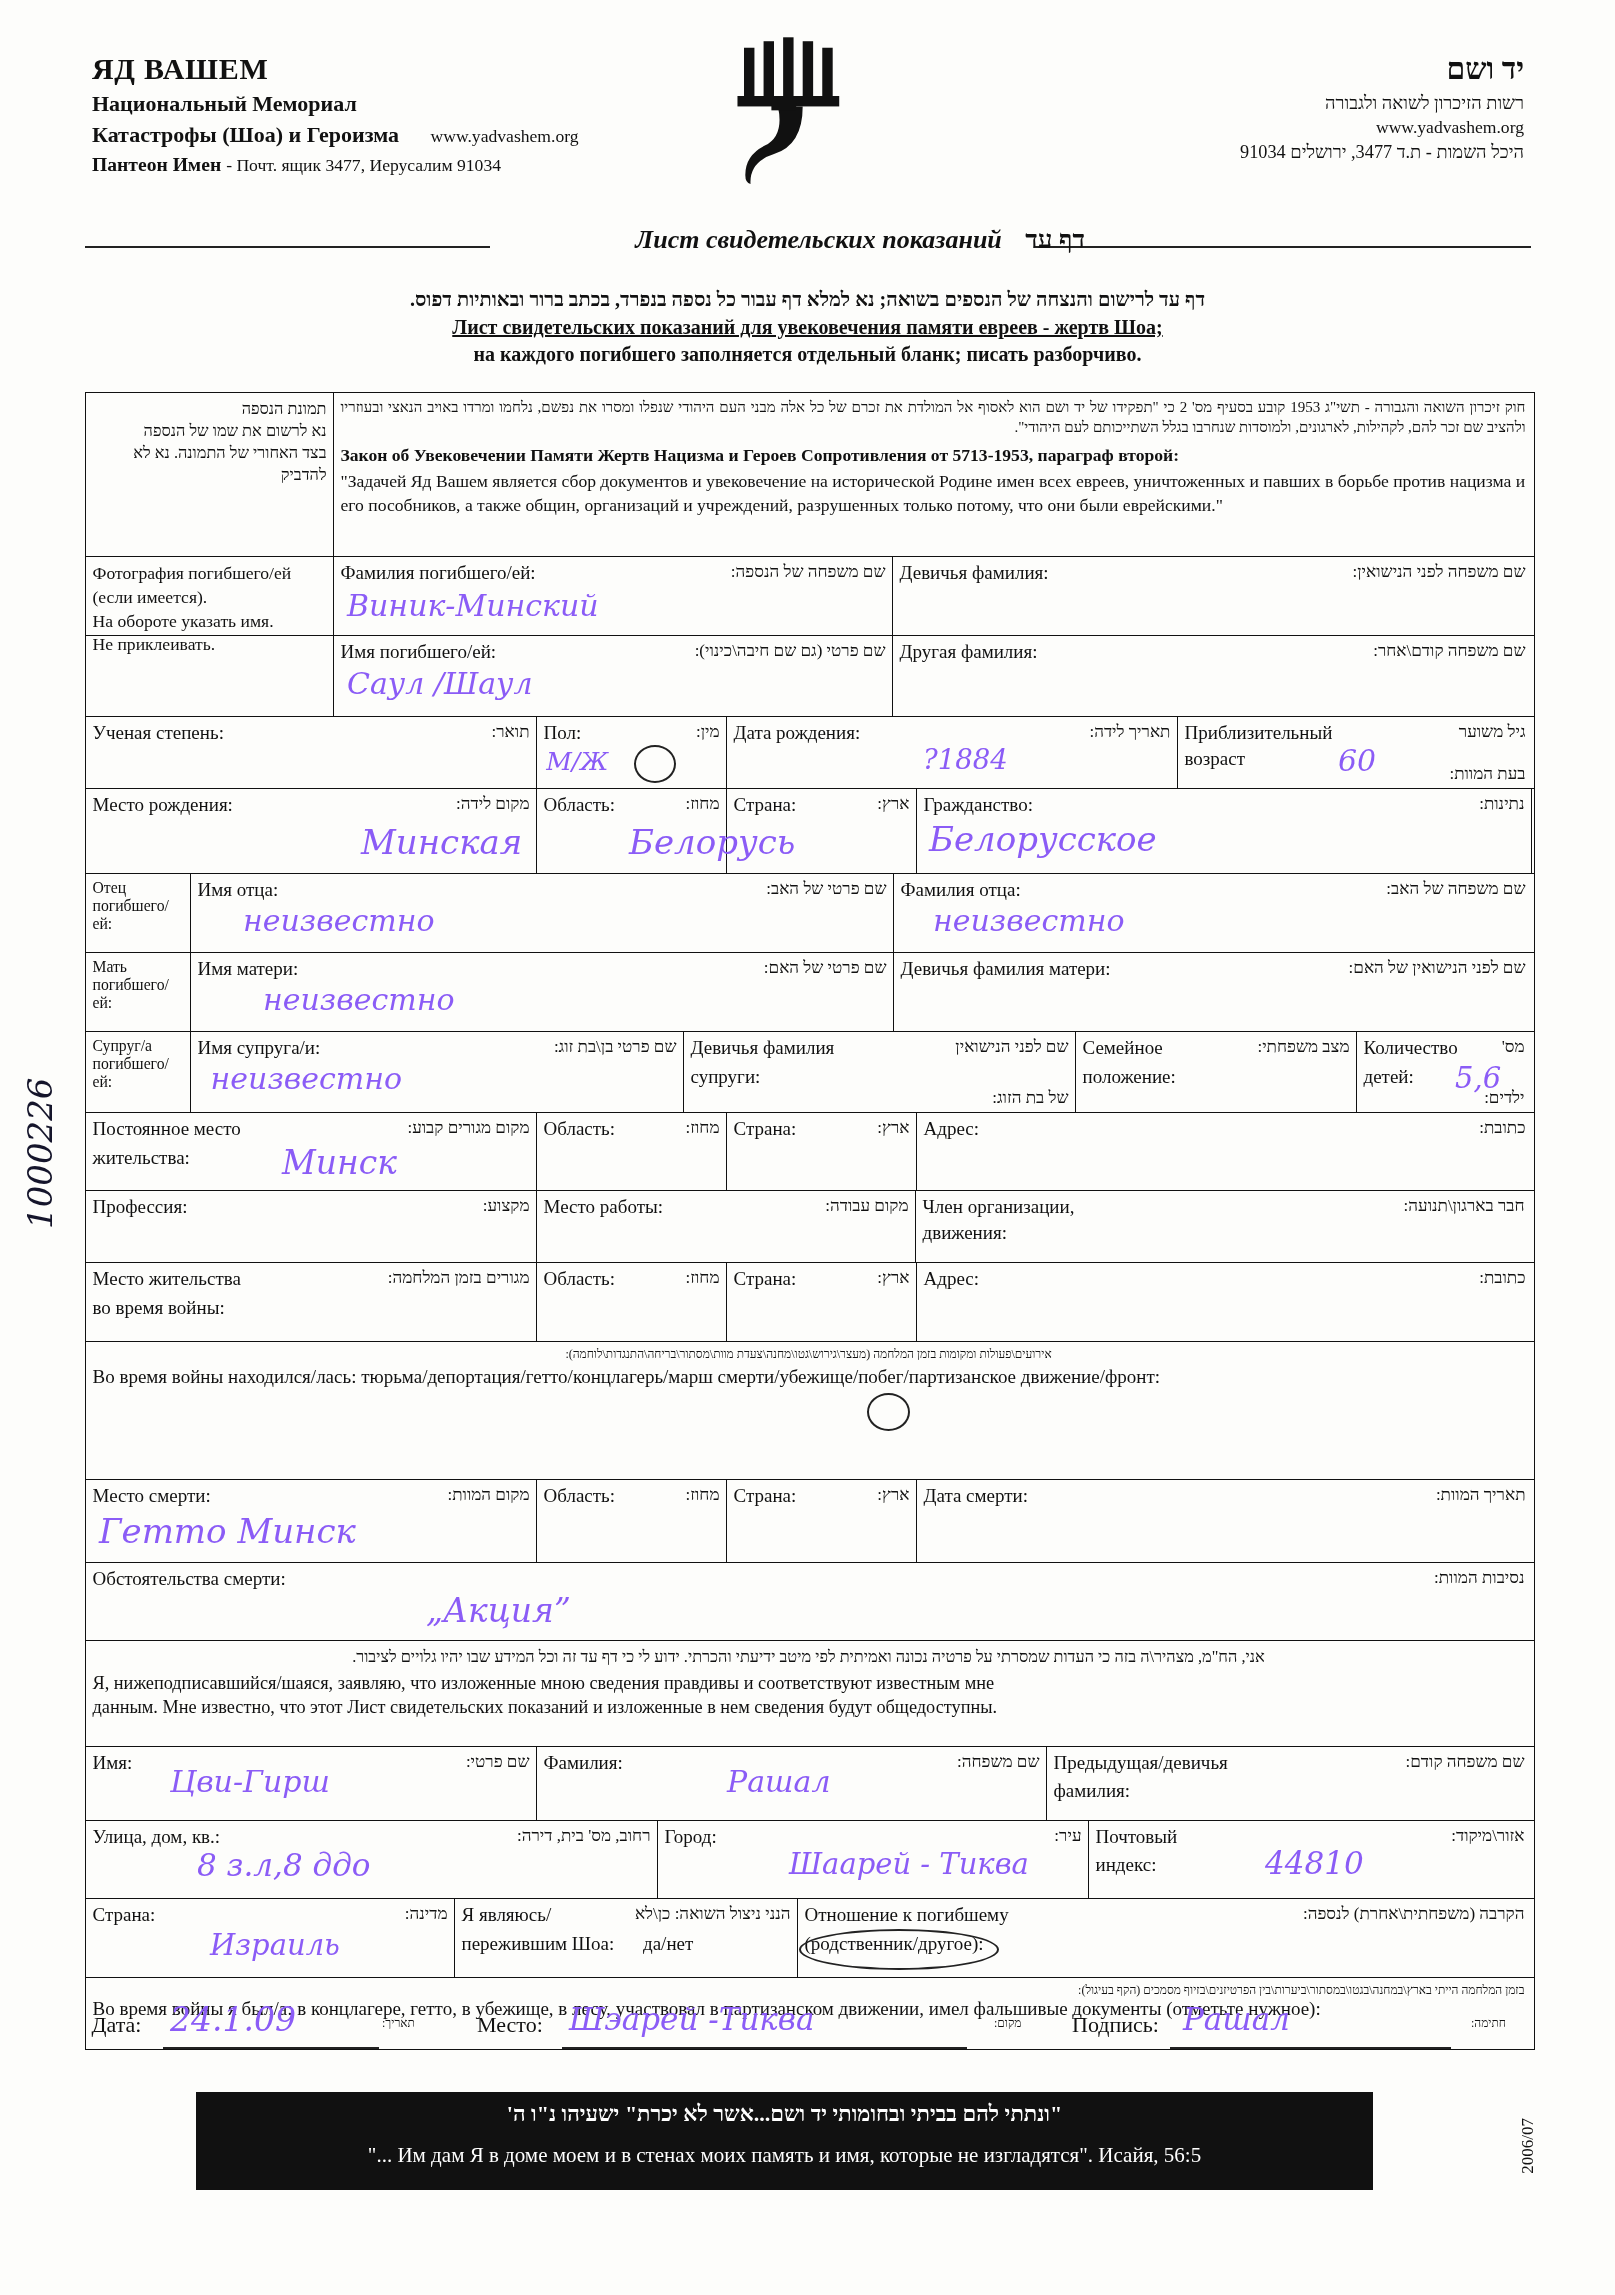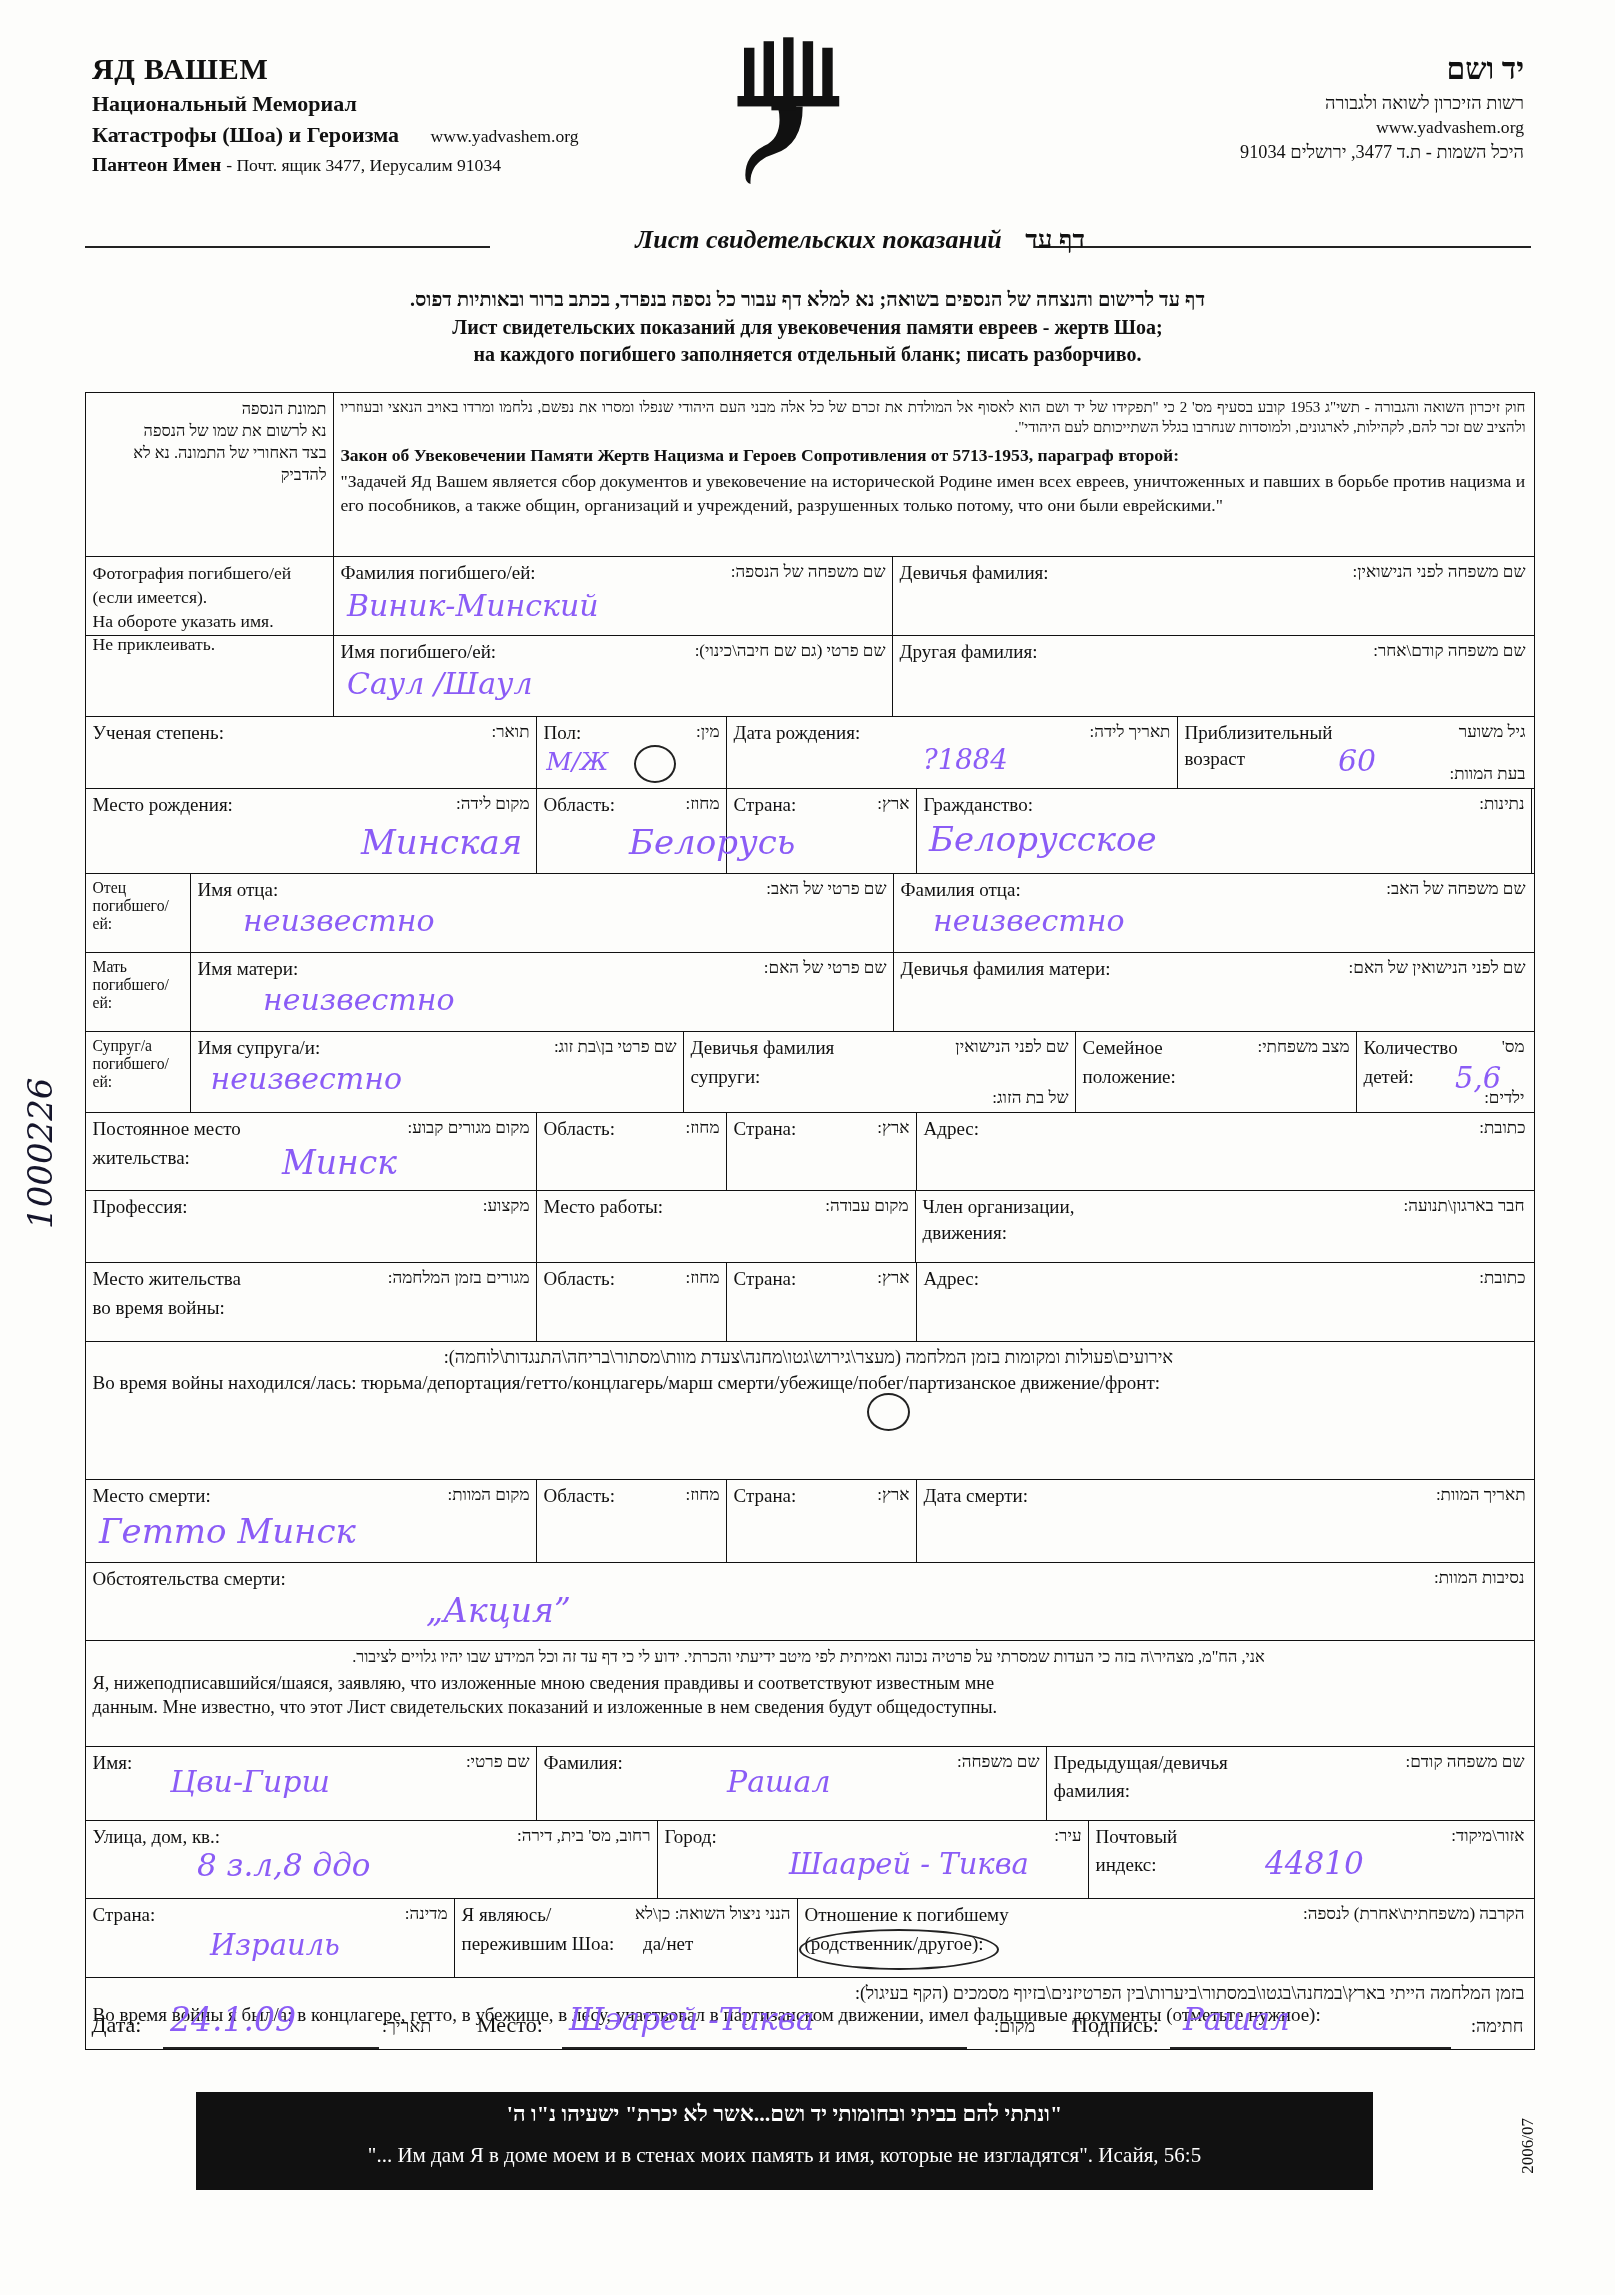--- a/index.html
+++ b/index.html
@@ -25,31 +25,31 @@
   
   .title-row{position:absolute;left:0;top:225px;width:1616px;height:46px;}
   .title-row .rule{position:absolute;top:21px;height:2px;background:#222;}
   .title-row .rl{left:85px;width:405px;}
   .title-row .rr{right:85px;width:497px;}
   .title-txt{position:absolute;left:497px;top:0;width:588px;text-align:right;font-size:26px;font-style:italic;font-weight:bold;}
   .title-txt .heb{font-style:normal;}
   
   .instr{position:absolute;left:118px;top:288px;width:1379px;text-align:center;}
   .instr .he{font-size:20px;font-weight:bold;direction:rtl;}
-  .instr .ru1{font-size:20px;font-weight:bold;margin-top:5.2px;}
+  .instr .ru1{font-size:20px;font-weight:bold;margin-top:5.2px;text-decoration:underline;}
   .instr .ru2{font-size:20px;font-weight:bold;margin-top:3.9px;}
   
   .tbl{position:absolute;left:85px;top:392px;width:1448px;border:1.3px solid #111;}
   .row{display:flex;border-bottom:1.3px solid #111;position:relative;}
   .row:last-child{border-bottom:none;}
   .cell{position:relative;border-right:1.3px solid #111;box-sizing:border-box;padding:5.2px 6.5px;}
   .cell:last-child{border-right:none;}
   .lbl{font-size:19px;}
   .lblsm{font-size:15.7px;}
-  .he{direction:rtl;font-size:18px;}
+  .he{direction:rtl;font-size:12px;}
   .heR{position:absolute;right:6.5px;top:5.2px;font-size:17px;direction:rtl;}
   .heRb{position:absolute;right:6.5px;bottom:3.9px;font-size:17px;direction:rtl;}
   .val{font-size:30px;}
   
   .lawbox{font-size:16.3px;line-height:1.35;}
   .lawbox .hetxt{direction:rtl;text-align:justify;font-size:15px;line-height:1.3;}
   .lawbox .rutxt{margin-top:6.5px;font-size:17.6px;}
   .photo-note{font-size:17.6px;line-height:1.35;}
   .photo-he{direction:rtl;font-size:16.3px;line-height:1.35;}
   

